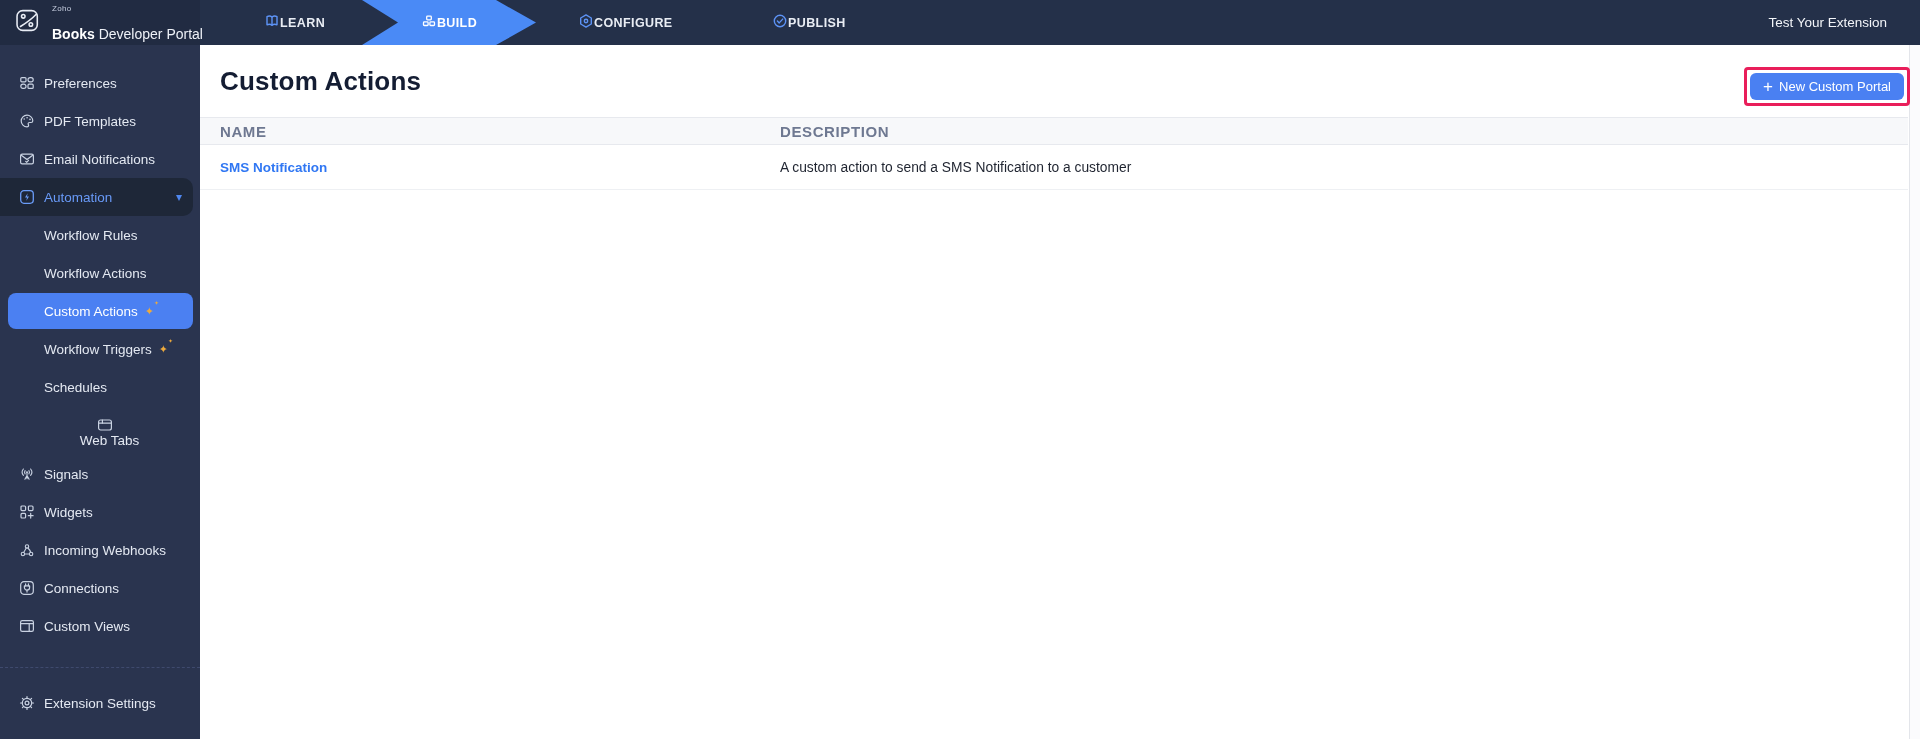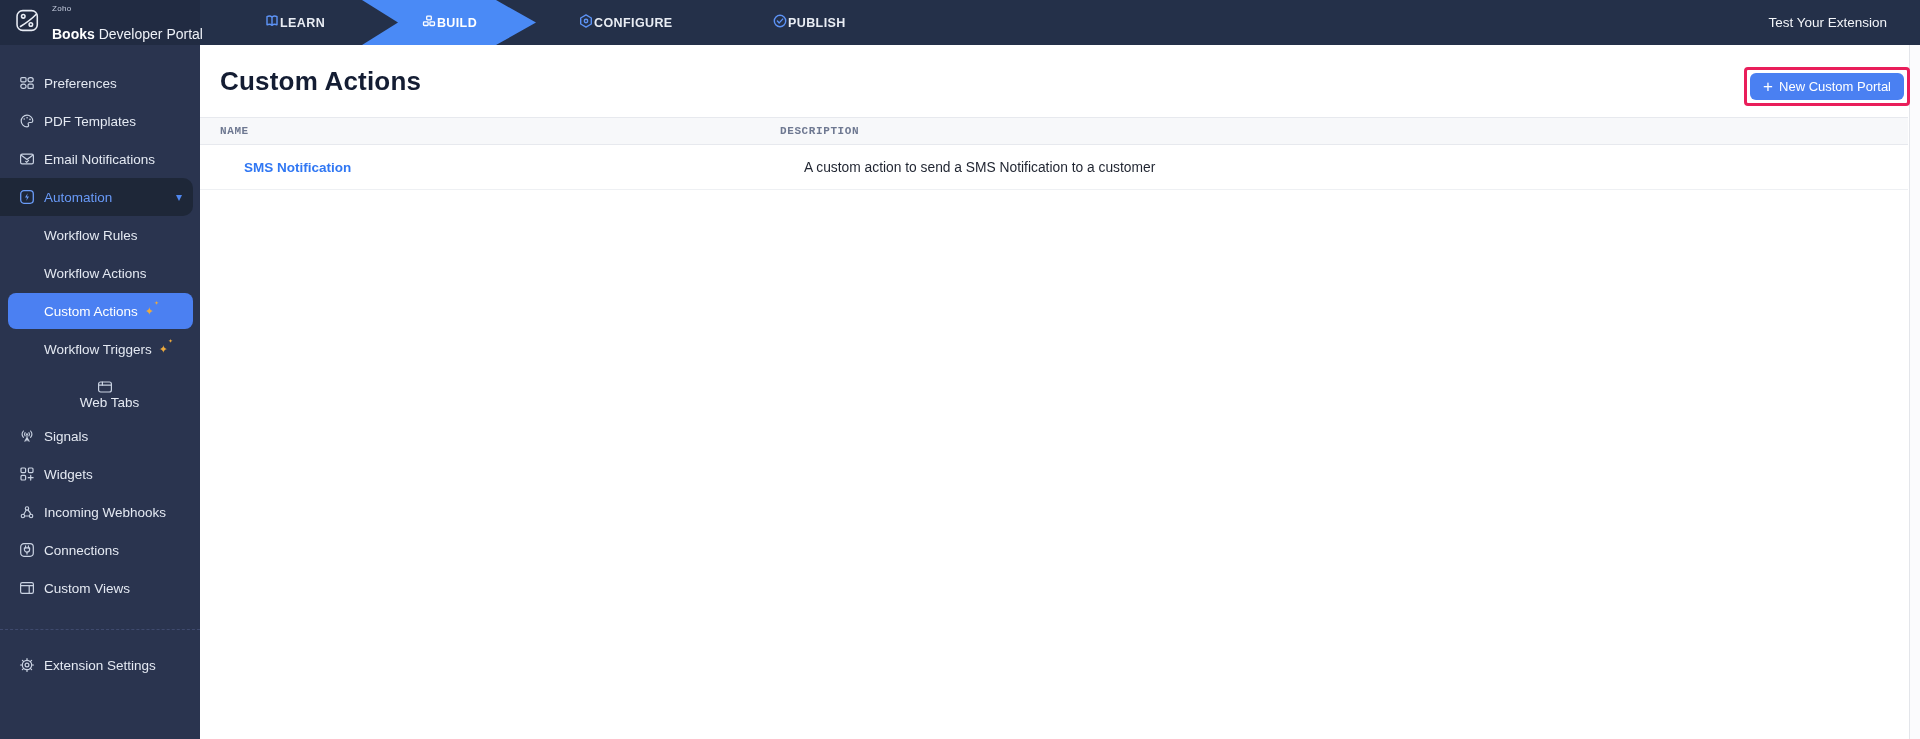--- a/index.html
+++ b/index.html
@@ -52,24 +52,24 @@
   .page-title { font-size:26px; font-weight:700; color:#141d33; margin:0; letter-spacing:.2px; }
   .annotation-box { position:absolute; right:10px; top:22px; border:3px solid #e91e5a;
     border-radius:4px; padding:3px; z-index:6; }
   .new-btn { display:flex; align-items:center; gap:6px; background:#4a80f2; color:#ffffff;
     border:none; border-radius:6px; height:27px; padding:0 13px; font-size:13px;
     font-family:inherit; font-weight:500; cursor:pointer; white-space:nowrap; }
   .plus { font-size:17px; font-weight:400; line-height:1; margin-top:-1px; }
   .table { width:1708px; }
   .thead { display:flex; height:28px; align-items:center; background:#f7f8fa;
     border-top:1px solid #e7e9ee; border-bottom:1px solid #e7e9ee; }
-  .th { font-size:11px; font-weight:700; color:#6e7891; letter-spacing:.6px;font-family:Liberation Mono, monospace; }
+  .th { font-size:15px; font-weight:700; color:#6e7891; letter-spacing:.6px; }
   .col-name { width:580px; padding-left:20px; }
   .col-desc { flex:1; }
-  .trow { display:flex; height:45px; align-items:center; border-bottom:1px solid #eef0f3; background:#ffffff;padding-left:24px; }
+  .trow { display:flex; height:45px; align-items:center; border-bottom:1px solid #eef0f3; background:#ffffff; }
   .td-link { color:#3077f3; font-weight:700; font-size:13.5px; text-decoration:none; cursor:pointer; }
   .td-desc { font-size:13.8px; color:#1f2430; }
   
   .gutter { position:absolute; right:0; top:45px; width:11px; height:694px;
     background:#fbfbfd; border-left:1px solid #e3e5ea; z-index:4; }
 </style>
 </head>
 <body>
 
 <header class="topbar">
@@ -193,20 +193,23 @@
   <div class="s-item s-sub s-selected">
     <span class="s-label">Custom Actions</span>
     <span class="sparkle"><span class="sp-main">✦</span><span class="sp-small">✦</span></span>
   </div>
 
   <div class="s-item s-sub">
     <span class="s-label">Workflow Triggers</span>
     <span class="sparkle"><span class="sp-main">✦</span><span class="sp-small">✦</span></span>
   </div>
 
+  <div class="s-item s-sub">
+    <span class="s-label">Schedules</span>
+  </div>
 
   <div class="s-item gap-group">
     <span class="s-icon">
       <svg width="16" height="16" viewBox="0 0 16 16" fill="none" stroke="#c9d2e2" stroke-width="1.2" stroke-linecap="round">
         <rect x="1.6" y="3" width="12.8" height="10" rx="2"></rect>
         <path d="M1.6 6.1 H14.4"></path>
         <path d="M5.4 3 V6.1"></path>
       </svg>
     </span>
     <span class="s-label">Web Tabs</span>

